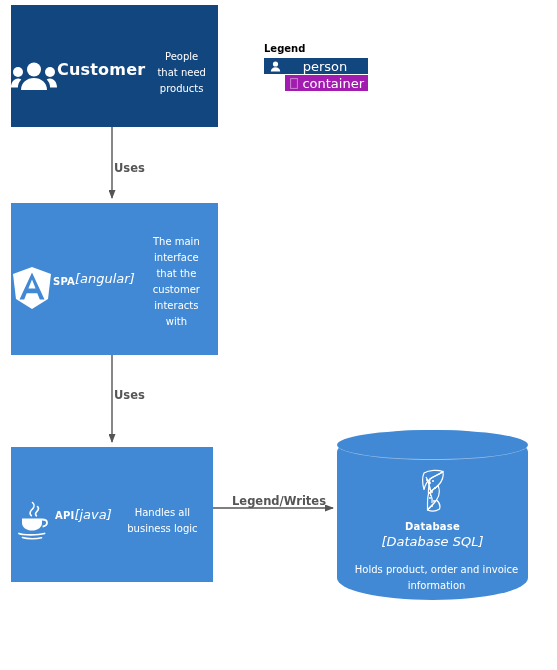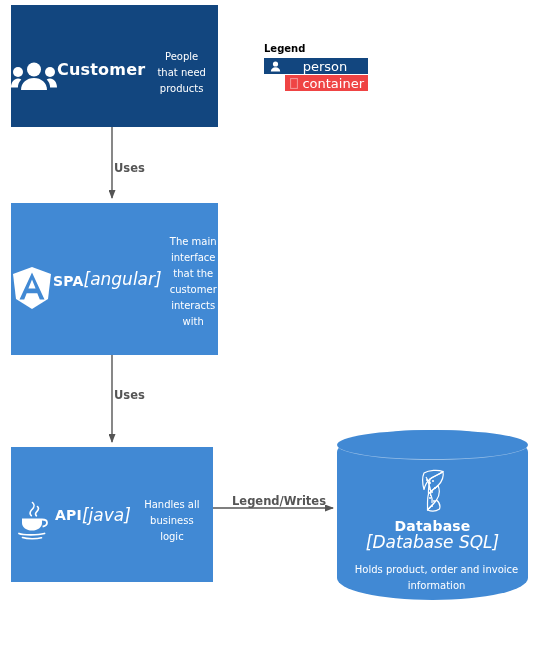--- a/index.html
+++ b/index.html
@@ -12,22 +12,22 @@
   }
   #canvas{position:absolute;left:0;top:0;width:557px;height:670px;}
 
   .node{position:absolute;box-sizing:border-box;display:flex;flex-direction:row;
         align-items:center;text-align:center;color:#ffffff;}
 
   .node-person{background:#12467f;}
   .node-container{background:#4189d4;}
 
   .node-icon{display:flex;align-items:center;justify-content:center;}
-  .node-name{font-weight:bold;font-size:14px;line-height:17px;letter-spacing:.2px;}
-  .node-tech{font-size:17px;font-style:italic;line-height:14px;}
+  .node-name{font-weight:bold;font-size:10px;line-height:17px;letter-spacing:.2px;}
+  .node-tech{font-size:13px;font-style:italic;line-height:14px;}
   .node-desc{font-size:10px;line-height:16px;padding:0 8px;}
 
   
   #node-customer{left:11px;top:5px;width:207px;height:122px;}
   #node-customer .node-icon{margin-top:19px;height:30px;}
   #node-customer .node-name{margin-top:7px;font-size:16px;}
   #node-customer .node-desc{margin-top:14px;}
 
   
   #node-spa{left:11px;top:203px;width:207px;height:152px;}
@@ -54,21 +54,21 @@
   #node-db .node-desc{margin-top:13px;padding-left:16px;}
 
   
   #legend{position:absolute;left:264px;top:41px;width:104px;}
   #legend-title{font-size:10px;font-weight:bold;color:#000000;line-height:16px;}
   .legend-row{display:flex;align-items:center;height:16px;margin-top:1px;
               font-size:13px;color:#ffffff;}
   .legend-row .lg-icon{width:22px;display:flex;align-items:center;justify-content:center;}
   .legend-row .lg-label{flex:1;text-align:center;padding-right:4px;}
   #legend-person{background:#12467f;}
-  #legend-container{background:#ef4444;margin-left:21px;}
+  #legend-container{background:#a21caf;margin-left:21px;}
 
   
   .edge-label{position:absolute;font-size:11.5px;font-weight:bold;color:#555555;
               white-space:nowrap;}
   #label-uses-1{left:114px;top:161px;}
   #label-uses-2{left:114px;top:388px;}
   #label-readswrites{left:232px;top:494px;}
 </style>
 </head>
 <body>

